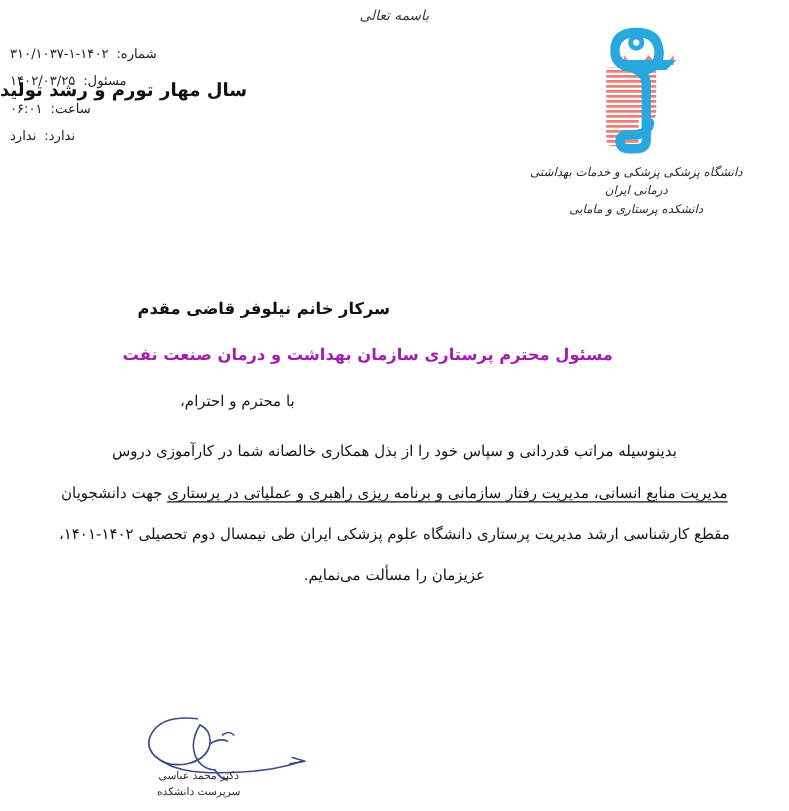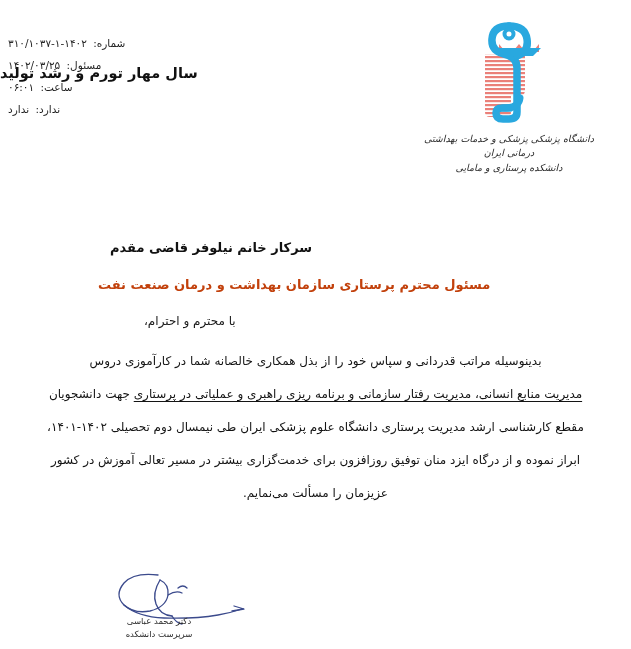--- a/index.html
+++ b/index.html
@@ -108,21 +108,21 @@
   .recipient-name {
     font-size: 13px;
     font-weight: bold;
     color: #111111;
     margin-bottom: 22px;
     padding-left: 70px;
   }
   .recipient-title {
     font-size: 13px;
     font-weight: bold;
-    color: #c2410c;
+    color: #a21caf;
     margin-bottom: 22px;
     padding-left: 58px;
   }
   .greeting {
     font-size: 12px;
     color: #1a1a1a;
     padding-left: 104px;
   }
 
   
@@ -169,20 +169,21 @@
     line-height: 1.55;
     letter-spacing: .2px;
   }
   .sig-name span { display: block; }
 </style>
 </head>
 <body>
 
 <div class="page">
 
+  <div class="basmala">باسمه تعالی</div>
 
   <div class="slogan">سال مهار تورم و رشد تولید</div>
 
   <div class="meta">
     <div class="meta-row">
       <span class="lbl">شماره:</span>
       <span class="val">۱۴۰۲-۱-۳۱۰/۱۰۳۷</span>
     </div>
     <div class="meta-row">
       <span class="lbl">مسئول:</span>
@@ -231,21 +232,20 @@
   <div class="recipient">
     <div class="recipient-name">سرکار خانم نیلوفر قاضی مقدم</div>
     <div class="recipient-title">مسئول محترم پرستاری سازمان بهداشت و درمان صنعت نفت</div>
     <div class="greeting">با محترم و احترام،</div>
   </div>
 
   <div class="body-text">
     <span class="body-line ln1">بدینوسیله مراتب قدردانی و سپاس خود را از بذل همکاری خالصانه شما در کارآموزی دروس</span>
     <span class="body-line ln2"><span class="u">مدیریت منابع انسانی، مدیریت رفتار سازمانی و برنامه ریزی راهبری و عملیاتی در پرستاری</span><span> جهت دانشجویان</span></span>
     <span class="body-line ln3">مقطع کارشناسی ارشد مدیریت پرستاری دانشگاه علوم پزشکی ایران طی نیمسال دوم تحصیلی ۱۴۰۲-۱۴۰۱،</span>
-    <span class="body-line ln4">ابراز نموده و از درگاه ایزد منان توفیق روزافزون برای خدمت‌گزاری بیشتر در مسیر تعالی آموزش در کشور</span>
     <span class="body-line ln5">عزیزمان را مسألت می‌نمایم.</span>
   </div>
 
   <div class="signature">
     <svg class="sig-scribble" viewBox="0 0 175 56" aria-hidden="true">
       <g fill="none" stroke="#3b4a8c" stroke-width="1.3" stroke-linecap="round" stroke-linejoin="round">
         <path d="M86 4 Q62 1 52 12 Q42 24 52 34 Q62 43 78 40 Q94 36 96 24 Q97 13 88 9"></path>
         <path d="M88 9 Q80 22 84 33 Q88 44 100 45"></path>
         <path d="M52 34 Q66 46 92 47 Q122 48 146 44 Q158 42 170 38"></path>
         <path d="M160 40 L172 38 L162 35"></path>

